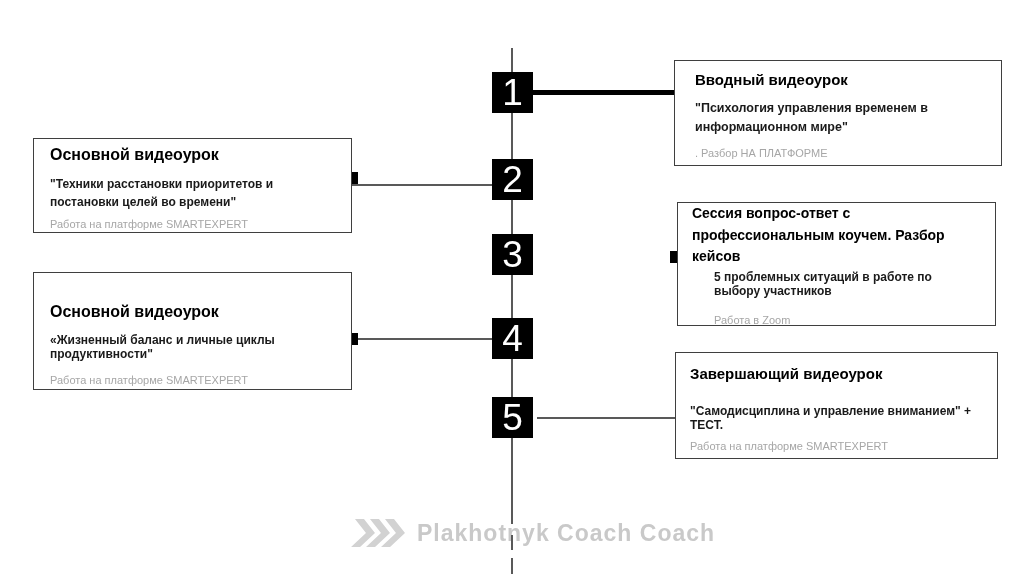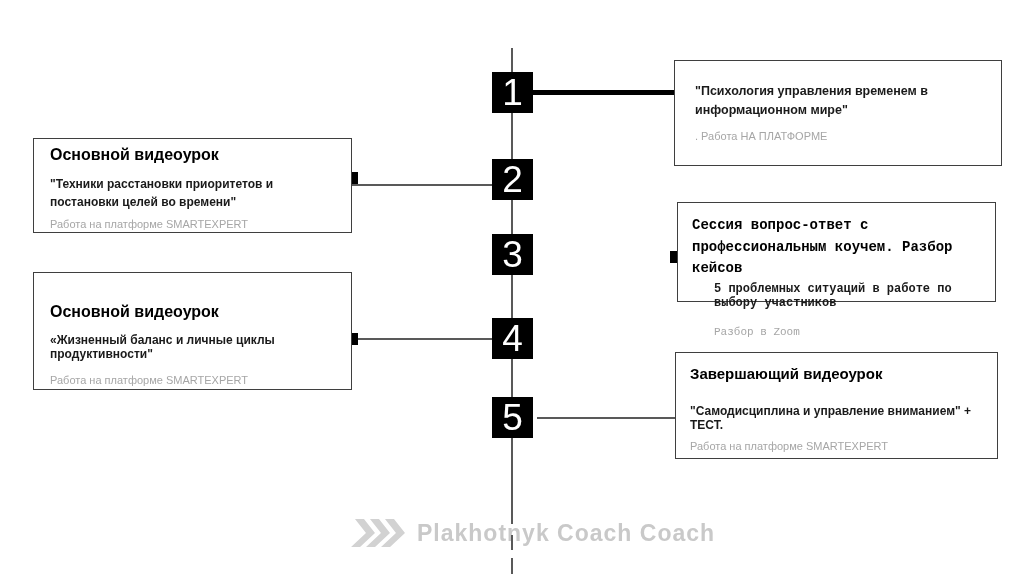--- a/index.html
+++ b/index.html
@@ -39,21 +39,21 @@
   .card .body{font-weight:600;color:#1a1a1a;}
   .card .note{font-weight:400;color:#a6a6a6;}
   .card-r1{left:674px;top:60px;width:328px;height:106px;padding:10px 20px;}
   .card-r1 .title{font-size:15px;}
   .card-r1 .body{margin-top:11px;font-size:12.5px;line-height:1.55;}
   .card-r1 .note{margin-top:9px;font-size:11px;}
   .card-l1{left:33px;top:138px;width:319px;height:95px;padding:7px 16px;}
   .card-l1 .title{font-size:16px;}
   .card-l1 .body{margin-top:11px;font-size:12px;line-height:1.5;}
   .card-l1 .note{margin-top:7px;font-size:11px;}
-  .card-r2{left:677px;top:202px;width:319px;height:100px;padding:12px 14px;font-family:Liberation Mono, monospace;}
+  .card-r2{left:677px;top:202px;width:319px;height:124px;padding:0 14px;}
   .card-r2 .title{font-size:14px;line-height:1.55;}
   .card-r2 .body{margin:2px 0 16px 22px;font-size:12px;}
   .card-r2 .note{margin:5px 0 0 22px;font-size:11px;}
   .card-l2{left:33px;top:272px;width:319px;height:118px;padding:30px 16px 0;}
   .card-l2 .title{font-size:16px;}
   .card-l2 .body{margin-top:12px;font-size:12px;}
   .card-l2 .note{margin-top:13px;font-size:11px;}
   .card-r3{left:675px;top:344px;width:323px;height:107px;padding:12px 14px;margin-top:8px;}
   .card-r3 .title{font-size:15px;}
   .card-r3 .body{margin-top:22px;font-size:12px;}
@@ -90,34 +90,35 @@
     <span>3</span>
   </div>
   <div class="step n4">
     <span>4</span>
   </div>
   <div class="step n5">
     <span>5</span>
   </div>
 
   <div class="card card-r1">
+    <div class="title">Вводный видеоурок</div>
     <div class="body">"Психология управления временем в информационном мире"</div>
-    <div class="note">. Работа НА ПЛАТФОРМЕ</div>
+    <div class="note">. Разбор НА ПЛАТФОРМЕ</div>
   </div>
 
   <div class="card card-l1">
     <div class="title">Основной видеоурок</div>
     <div class="body">"Техники расстановки приоритетов и постановки целей во времени"</div>
     <div class="note">Работа на платформе SMARTEXPERT</div>
   </div>
 
   <div class="card card-r2">
     <div class="title">Сессия вопрос-ответ  с  профессиональным коучем. Разбор кейсов</div>
     <div class="body">5 проблемных ситуаций в работе по выбору участников</div>
-    <div class="note">Разбор в Zoom</div>
+    <div class="note">Работа в Zoom</div>
   </div>
 
   <div class="card card-l2">
     <div class="title">Основной видеоурок</div>
     <div class="body">«Жизненный баланс и личные циклы продуктивности"</div>
     <div class="note">Работа на платформе SMARTEXPERT</div>
   </div>
 
   <div class="card card-r3">
     <div class="title">Завершающий видеоурок</div>

